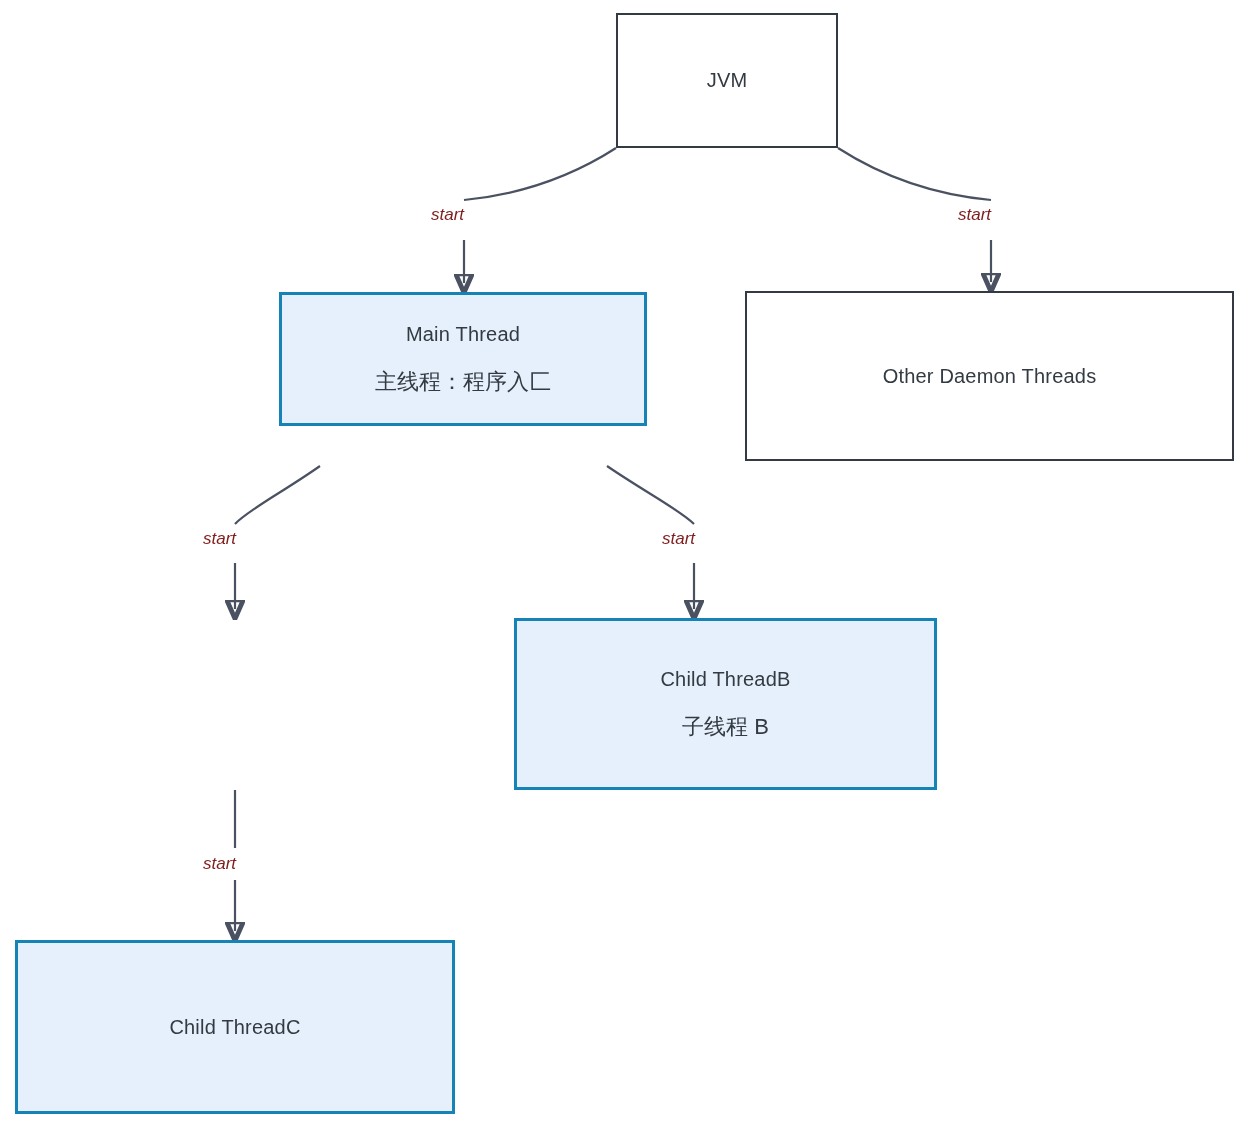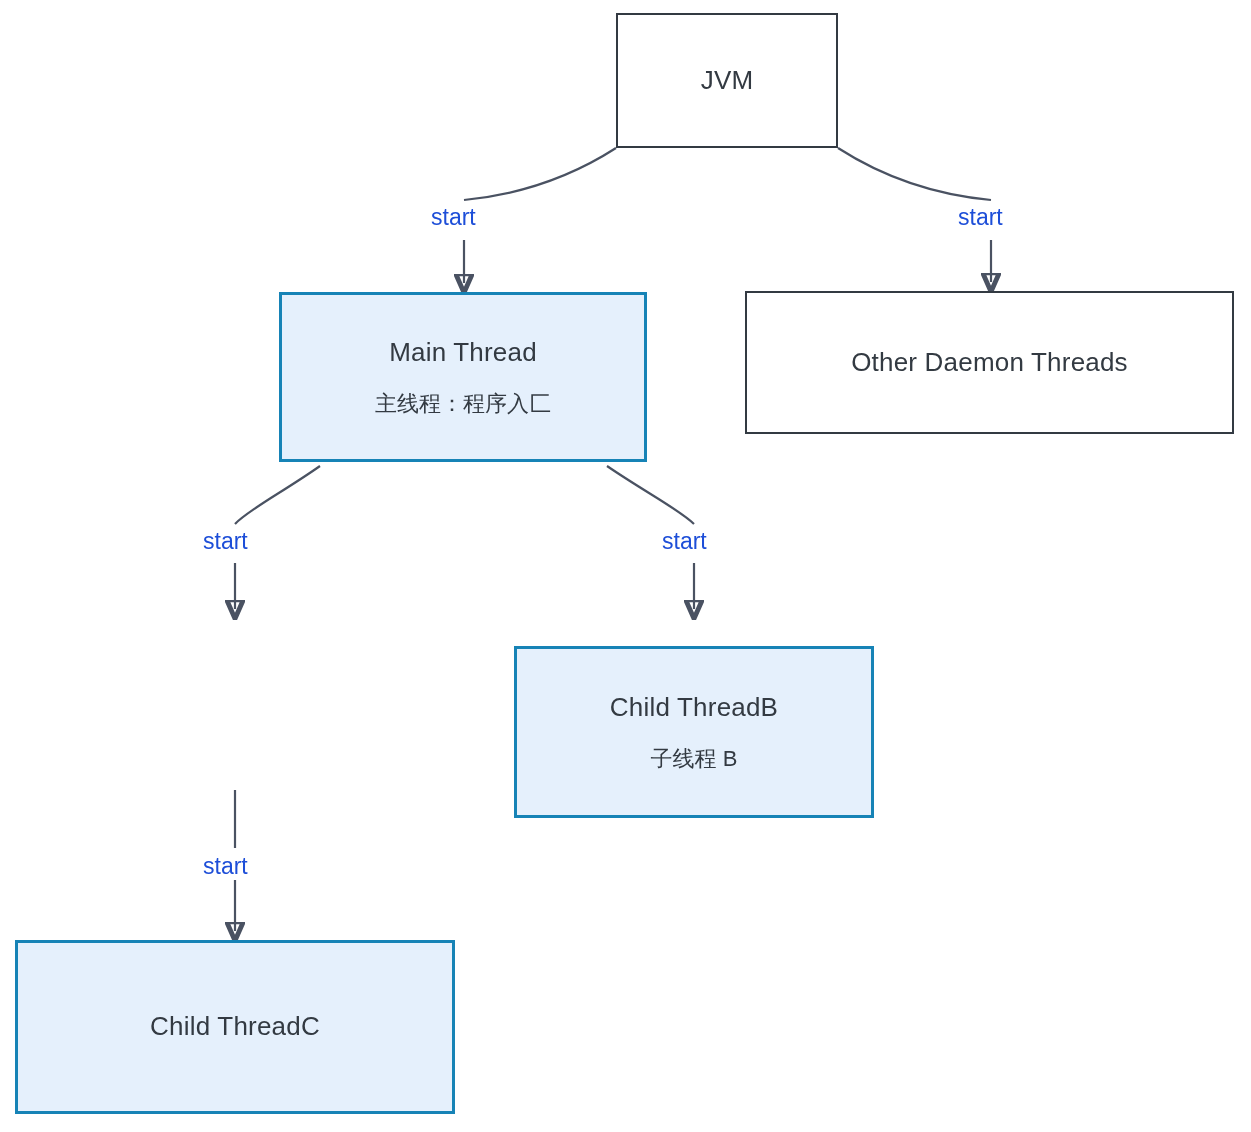--- a/index.html
+++ b/index.html
@@ -24,21 +24,21 @@
   .node {
     position: absolute;
     box-sizing: border-box;
     display: flex;
     flex-direction: column;
     align-items: center;
     justify-content: center;
     text-align: center;
   }
   .node .line1 {
-    font-size: 26px;
+    font-size: 20px;
     color: #333a42;
     line-height: 1.35;
     letter-spacing: 0.2px;
     white-space: nowrap;
   }
   .node .line2 {
     font-size: 22px;
     color: #333a42;
     line-height: 1.45;
     margin-top: 18px;
@@ -50,24 +50,25 @@
   }
   .node.accent {
     background: #e5f0fc;
     border: 3px solid #1683b6;
   }
   .node.single .line1 {
     margin: 0;
   }
   .edge-label {
     position: absolute;
-    font-size: 23px;
-    color: #1d4ed8;
+    font-size: 17px;
+    color: #7f1d1d;
     white-space: nowrap;
     line-height: 1;
+    font-style: italic;
   }
   svg.links {
     position: absolute;
     left: 0;
     top: 0;
     width: 1251px;
     height: 1132px;
     overflow: visible;
     pointer-events: none;
   }
@@ -112,31 +113,31 @@
     <g>
       <line x1="235" y1="790" x2="235" y2="848"></line>
       <line x1="235" y1="880" x2="235" y2="931" marker-end="url(#arrow)"></line>
     </g>
   </svg>
 
   <div class="node plain single" style="left:616px; top:13px; width:222px; height:135px;">
     <div class="line1">JVM</div>
   </div>
 
-  <div class="node accent" style="left:279px; top:292px; width:368px; height:170px;">
+  <div class="node accent" style="left:279px; top:292px; width:368px; height:134px;">
     <div class="line1">Main Thread</div>
     <div class="line2">主线程：程序入匚</div>
   </div>
 
-  <div class="node plain" style="left:745px; top:291px; width:489px; height:143px;gap:44px;">
+  <div class="node plain" style="left:745px; top:291px; width:489px; height:170px;gap:44px;">
     <div class="line1">Other Daemon Threads</div>
   </div>
 
 
-  <div class="node accent" style="left:514px; top:646px; width:360px; height:172px;">
+  <div class="node accent" style="left:514px; top:618px; width:423px; height:172px;">
     <div class="line1">Child ThreadB</div>
     <div class="line2">子线程 B</div>
   </div>
 
   <div class="node accent" style="left:15px; top:940px; width:440px; height:174px;gap:36px;">
     <div class="line1">Child ThreadC</div>
   </div>
 
   <div class="edge-label" style="left:431px; top:206px;">start</div>
 

